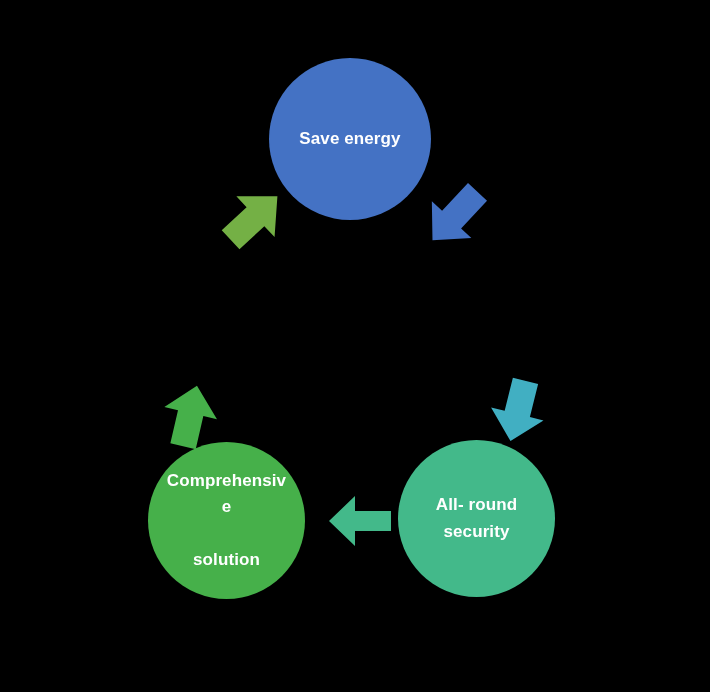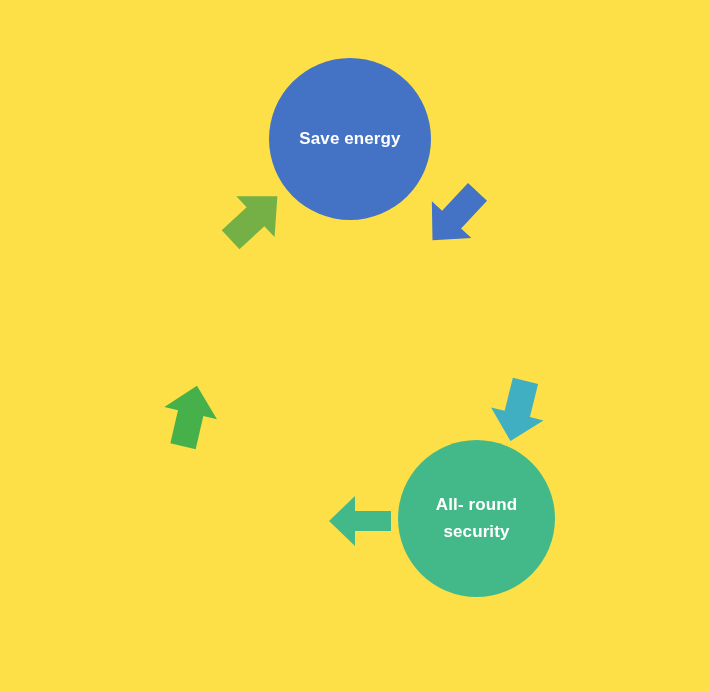--- a/index.html
+++ b/index.html
@@ -10,21 +10,21 @@
   body {
     width: 710px;
     height: 692px;
     font-family: "Liberation Sans", sans-serif;
     overflow: hidden;
   }
   #cycle-diagram {
     position: relative;
     width: 710px;
     height: 692px;
-    background: #fde047;
+    background: #000000;
   }
   .node {
     position: absolute;
     border-radius: 50%;
     display: flex;
     align-items: center;
     justify-content: center;
     box-sizing: border-box;
   }
   .node-label {
@@ -91,15 +91,21 @@
   <div class="node" style="left:269px; top:58px; width:162px; height:162px; background:#4472C4;">
     <span class="node-label">Save energy</span>
   </div>
 
 
   <div class="node" style="left:398px; top:440px; width:157px; height:157px; background:#43B98A;">
     <span class="node-label">All- round
 security</span>
   </div>
 
+  <div class="node" style="left:148px; top:442px; width:157px; height:157px; background:#46B04A;">
+    <span class="node-label">Comprehensiv
+e
+
+solution</span>
+  </div>
 
 
 </div>
 
 </body></html>

